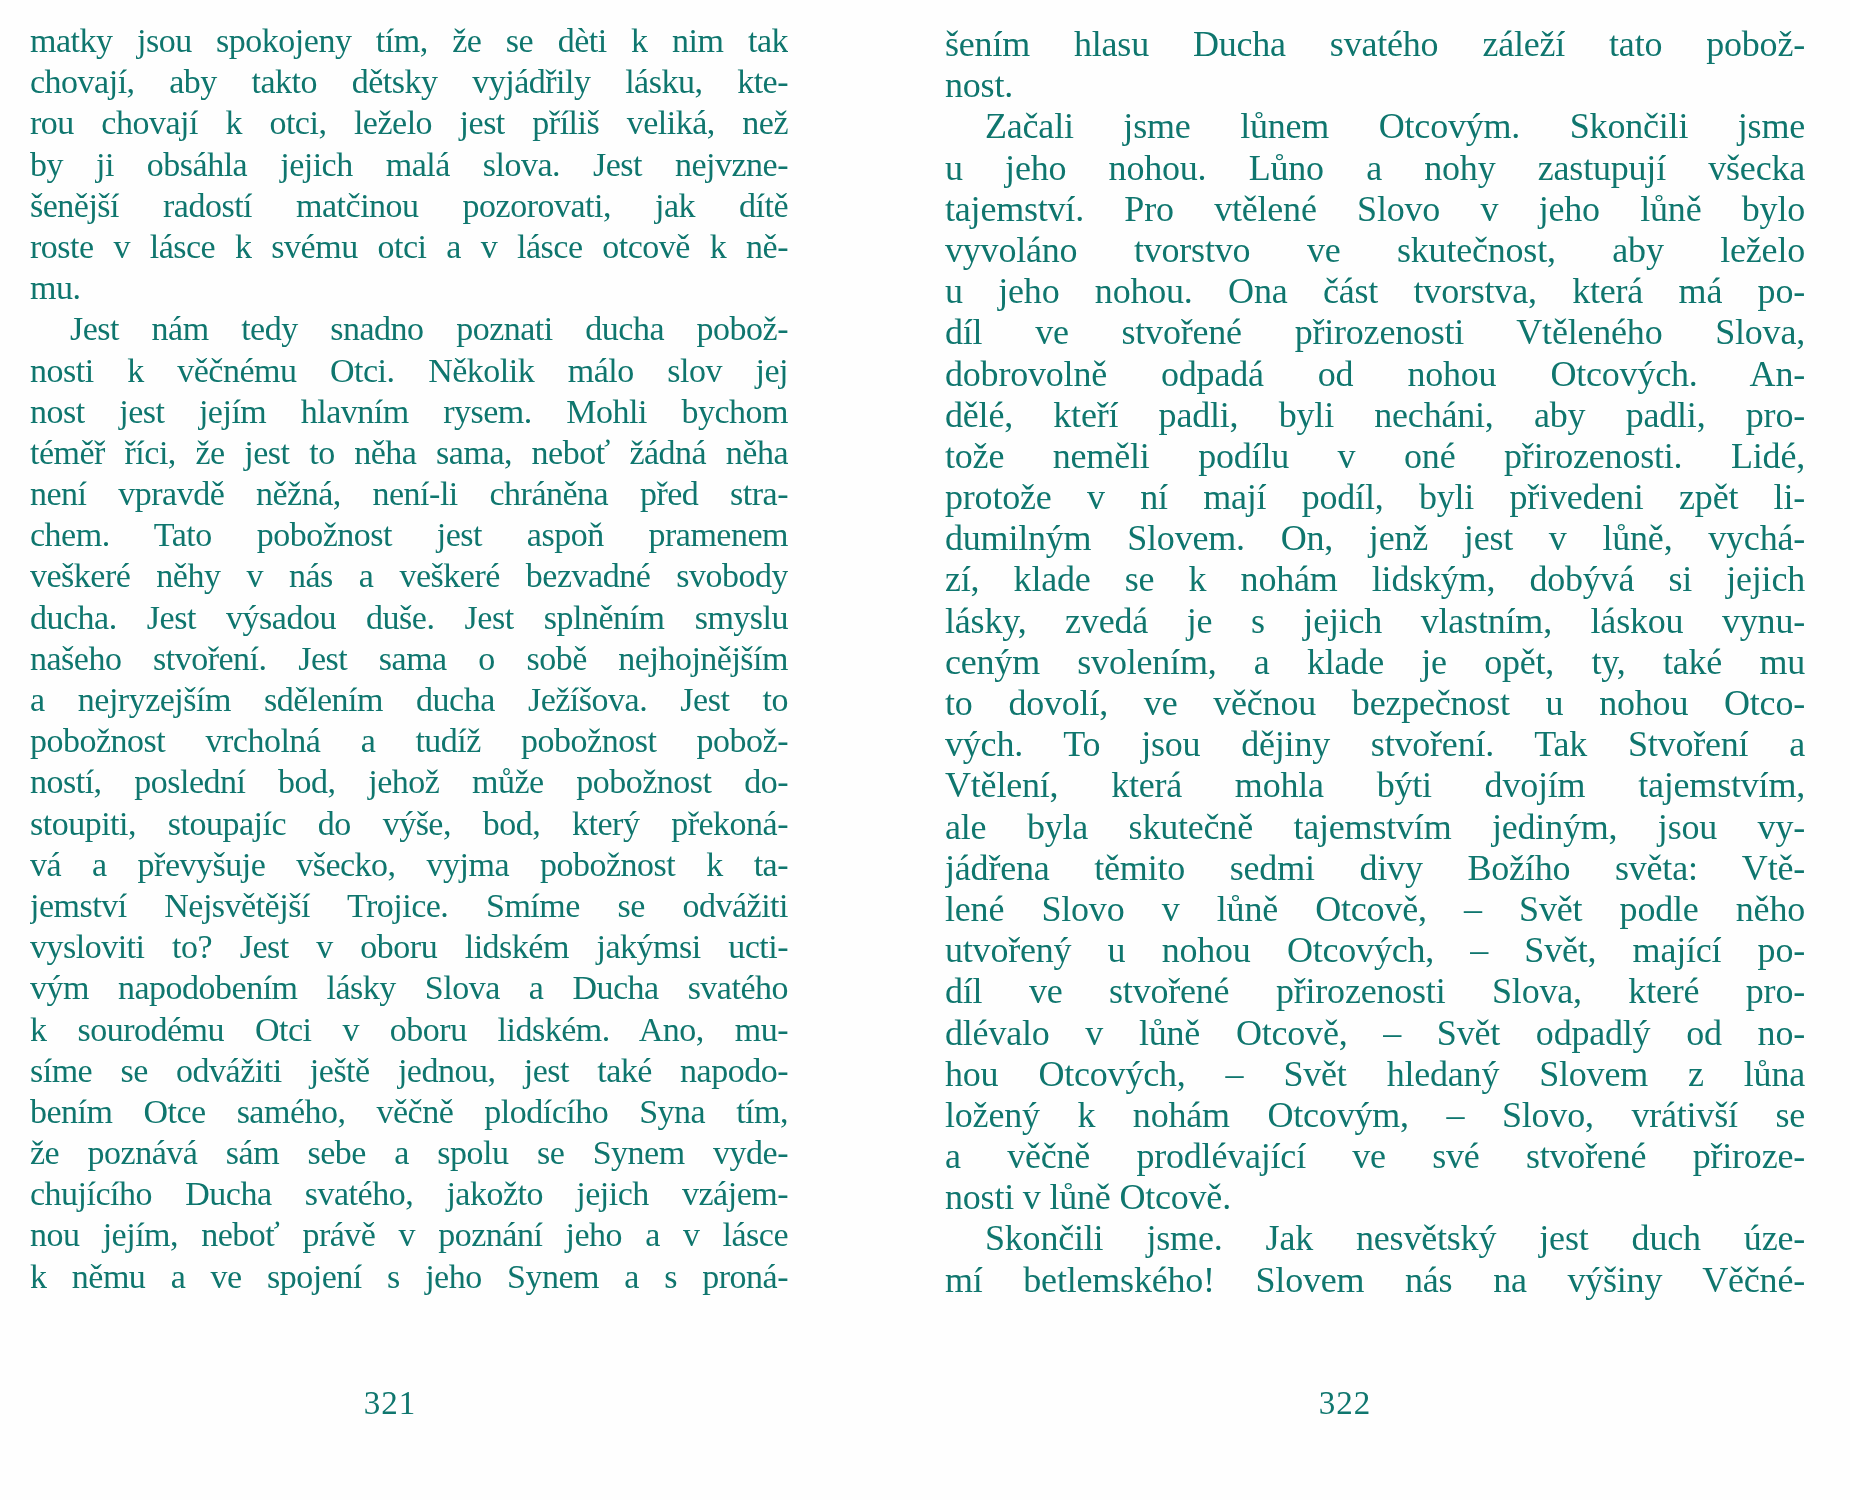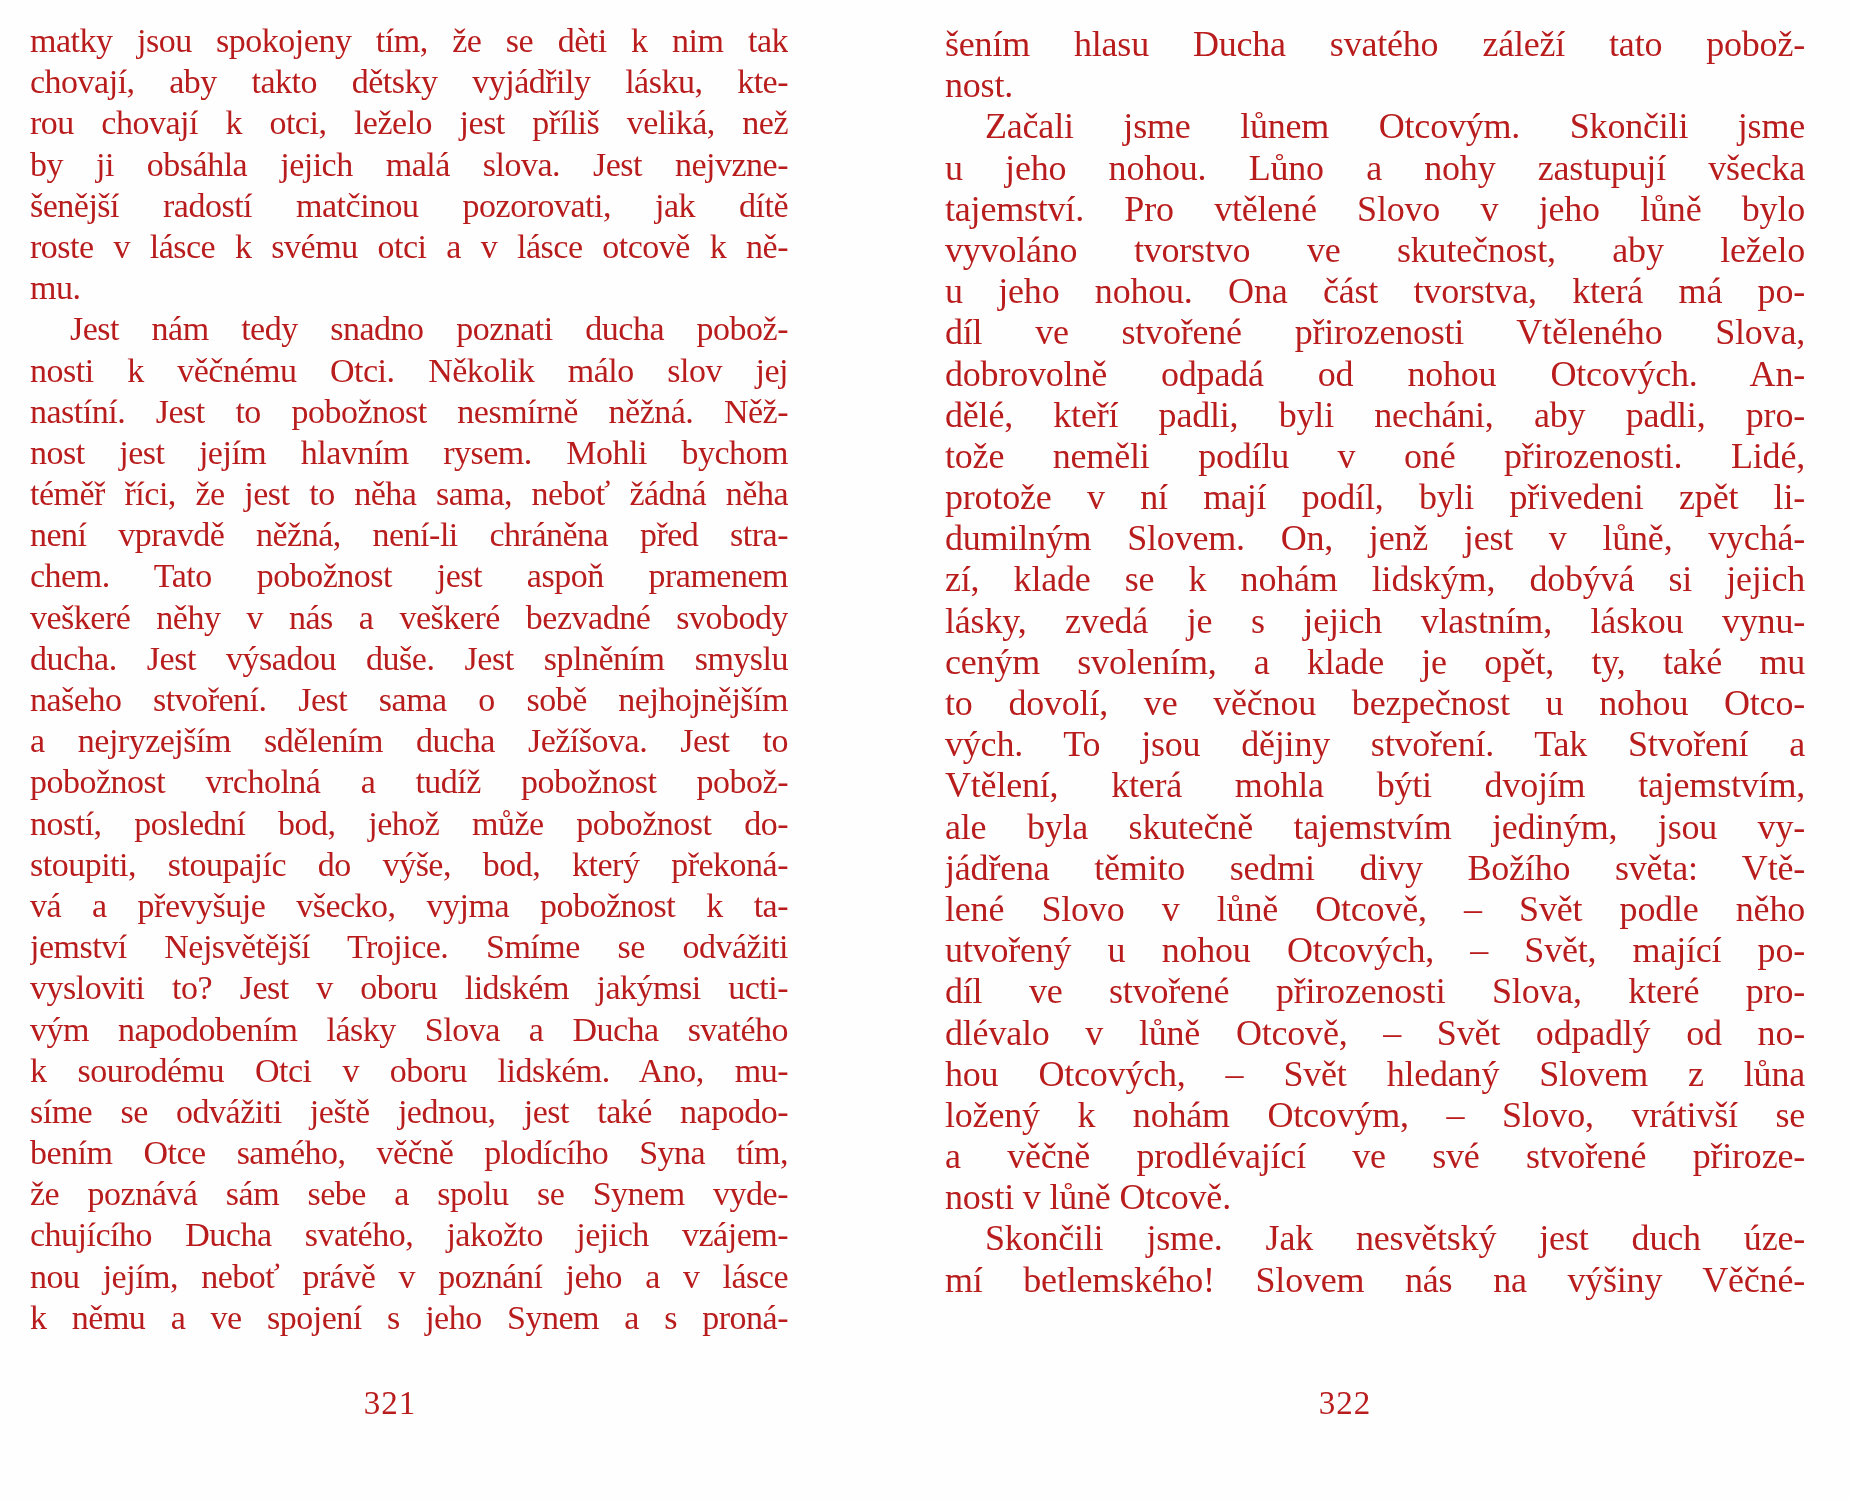--- a/index.html
+++ b/index.html
@@ -5,21 +5,21 @@
   html, body {
     margin: 0;
     padding: 0;
     background: #ffffff;
   }
   .spread {
     position: relative;
     width: 1850px;
     height: 1500px;
     background: #fefefe;
-    color: #b91c1c;
+    color: #0f766e;
     font-family: "Liberation Serif", "DejaVu Serif", serif;
     overflow: hidden;
   }
   .column {
     position: absolute;
     top: 0;
   }
   .column.left {
     left: 30px;
     top: 20px;
@@ -75,21 +75,20 @@
   <div class="column left">
       <div class="line">matky jsou spokojeny tím, že se dèti k nim tak</div>
       <div class="line">chovají, aby takto dětsky vyjádřily lásku, kte-</div>
       <div class="line">rou chovají k otci, leželo jest příliš veliká, než</div>
       <div class="line">by ji obsáhla jejich malá slova. Jest nejvzne-</div>
       <div class="line">šenější radostí matčinou pozorovati, jak dítě</div>
       <div class="line">roste v lásce k svému otci a v lásce otcově k ně-</div>
       <div class="line end">mu.</div>
       <div class="line indent">Jest nám tedy snadno poznati ducha pobož-</div>
       <div class="line">nosti k věčnému Otci. Několik málo slov jej</div>
-      <div class="line">nastíní. Jest to pobožnost nesmírně něžná. Něž-</div>
       <div class="line">nost jest jejím hlavním rysem. Mohli bychom</div>
       <div class="line">téměř říci, že jest to něha sama, neboť žádná něha</div>
       <div class="line">není vpravdě něžná, není-li chráněna před stra-</div>
       <div class="line">chem. Tato pobožnost jest aspoň pramenem</div>
       <div class="line">veškeré něhy v nás a veškeré bezvadné svobody</div>
       <div class="line">ducha. Jest výsadou duše. Jest splněním smyslu</div>
       <div class="line">našeho stvoření. Jest sama o sobě nejhojnějším</div>
       <div class="line">a nejryzejším sdělením ducha Ježíšova. Jest to</div>
       <div class="line">pobožnost vrcholná a tudíž pobožnost pobož-</div>
       <div class="line">ností, poslední bod, jehož může pobožnost do-</div>

